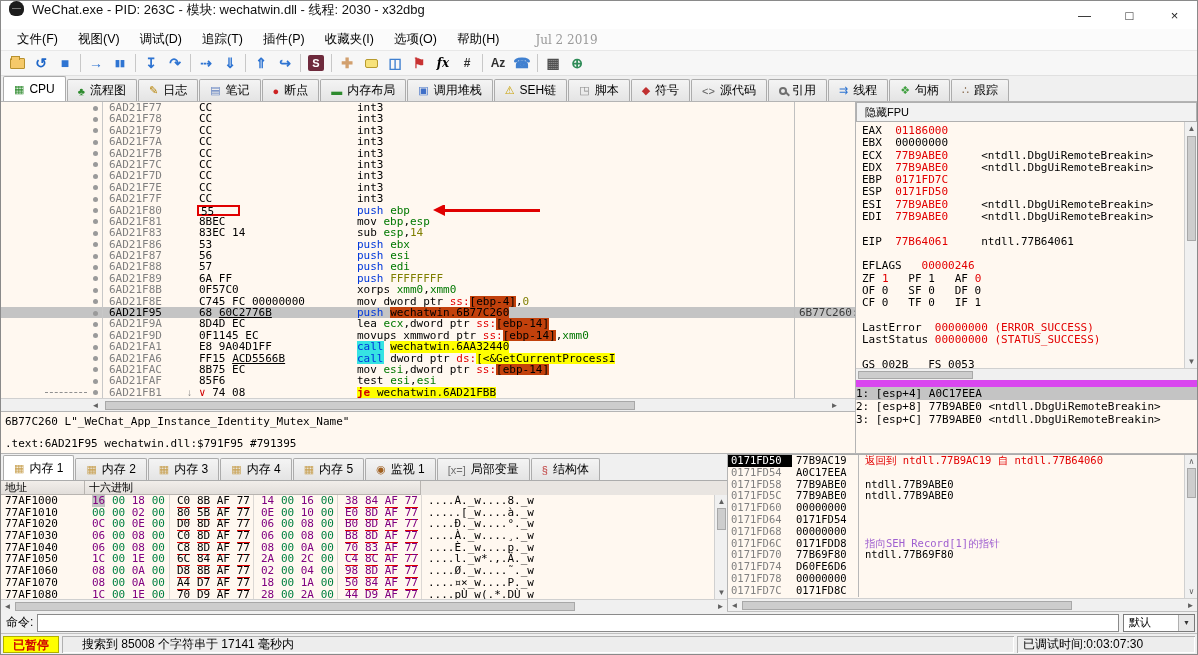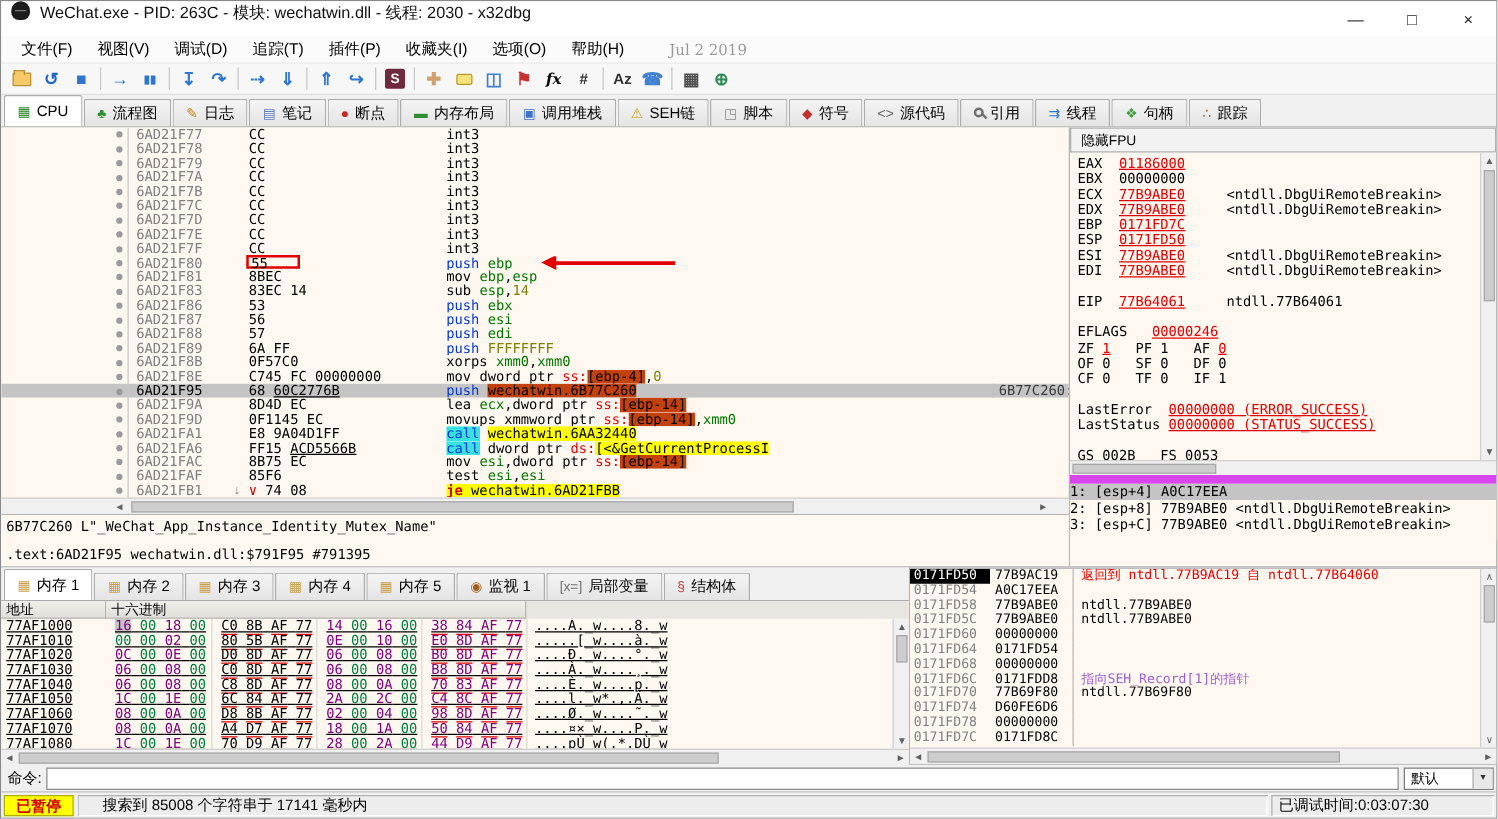--- a/index.html
+++ b/index.html
@@ -34,32 +34,32 @@
   .tabbar { height:25px; background:#F0F0F0; display:flex; align-items:flex-end; padding-left:2px; flex:none; }
   .tab { height:22px; display:flex; align-items:center; padding:0 10px; font-size:12px; border:1px solid #ACACAC; border-bottom:none; background:linear-gradient(#F4F4F4,#E4E4E4); margin-right:1px; border-radius:2px 2px 0 0; white-space:nowrap; }
   .tab.active { background:#FFFFFF; height:25px; font-weight:normal; }
   .tab .tic { margin-right:5px; font-size:11px; }
 
   
   .main { height:352px; display:flex; flex:none; border-top:1px solid #B4B4B4; }
   .disasm { width:855px; display:flex; flex-direction:column; background:#FFF8F0; border-right:1px solid #B4B4B4; }
 
   .disasm-body { height:297px; position:relative; overflow:hidden; }
-  .drow { display:flex; height:11.4px; line-height:11.4px; font-size:11px; font-family:"DejaVu Sans Mono", monospace; white-space:pre;align-items:flex-end; }
+  .drow { display:flex; height:11.4px; line-height:11.4px; font-size:11px; font-family:"DejaVu Sans Mono", monospace; white-space:pre; }
   .drow .cgut { width:88px; flex:none; position:relative; }
   .drow .cdot { width:14px; flex:none; text-align:center; border-right:1px solid #C8C8C8; position:relative; }
   .dot { display:inline-block; width:5px; height:5px; border-radius:50%; background:#9A9A9A; vertical-align:middle; }
   .drow .caddr { width:92px; flex:none; padding-left:6px; color:#808080; }
   .drow .cbytes { width:162px; flex:none; padding-left:4px; }
   .drow .cinstr { width:437px; flex:none; overflow:hidden; display:flex; align-items:center; white-space:pre; }
   .drow .ccomment { flex:1; overflow:hidden; border-left:1px solid #C0C0C0; padding-left:4px; color:#3A3A3A; }
   .drow.sel { background:#C4C4C4; }
   .drow.sel .caddr { color:#000; }
 
-  .k { color:#000; } .r { color:#E20000;text-decoration:underline; } .g { color:#007800; } .b { color:#0037DA; }
+  .k { color:#000; } .r { color:#E20000; } .g { color:#007800; } .b { color:#0037DA; }
   .o { color:#7F7F00; } .sr { color:#E20000; }
   .m { background:#c2410c; color:#000; } .y { background:#FFFF00; color:#000; }
   .j { background:#FFFF00; color:#D00000; font-weight:bold; }
   .cb { background:#36E3E3; color:#0037DA; }
   .u { text-decoration:underline; } .jr { color:#D00000; }
   .boxed { border:2px solid #E00000; padding:0 24px 0 2px; margin-left:-2px; display:inline-block; height:11px; line-height:10px; }
   .red-arrow { position:relative; width:96px; height:3px; background:#E00000; display:inline-block; margin-left:34px; }
   .red-arrow::before { content:""; position:absolute; left:-11px; top:-5px; border-right:12px solid #E00000; border-top:6px solid transparent; border-bottom:6px solid transparent; }
   .gdash { position:absolute; right:2px; top:5px; width:42px; border-top:1px dashed #909090; }
   .downmark { position:absolute; left:186px; top:285px; color:#808080; font-size:10px; }
@@ -93,21 +93,21 @@
 
   
   .bottom { height:158px; display:flex; flex:none; border-top:1px solid #B4B4B4; }
   .bleft { width:727px; display:flex; flex-direction:column; border-right:1px solid #B4B4B4; }
   .tabbar.small { height:26px; }
   .dump { height:132px; background:#FFF8F0; display:flex; flex-direction:column; border-top:1px solid #ACACAC; }
   .dump-head { height:14px; display:flex; font-size:11px; font-family:"DejaVu Sans Mono", monospace; background:#E9E5E1; flex:none; }
   .dump-head span { border-right:1px solid #B8B4B0; border-bottom:1px solid #B8B4B0; padding-left:4px; line-height:13px; background:linear-gradient(#F2EEEA,#E2DEDA); }
   .dump-rowwrap { flex:1; display:flex; overflow:hidden; }
   .dump-rows { flex:1; overflow:hidden; }
-  .mrow { display:flex; height:11.7px; line-height:11.7px; font-size:11px; font-family:"DejaVu Sans Mono", monospace; white-space:pre;text-decoration:underline; }
+  .mrow { display:flex; height:11.7px; line-height:11.7px; font-size:11px; font-family:"DejaVu Sans Mono", monospace; white-space:pre; }
   .mrow .ma { width:84px; flex:none; padding-left:4px; }
   .mrow .mg { width:84px; flex:none; padding-left:7px; }
   .mrow .mg + .mg { border-left:1px solid #DCD8D4; }
   .mrow .masc { width:110px; flex:none; border-left:1px solid #DCD8D4; padding-left:6px; }
   .z { color:#008040; } .nz { color:#800080; }
   .p1 { color:#000; border-bottom:1px solid #E00000; } .p3 { color:#800080; border-bottom:1px solid #E00000; }
   .selb { background:#C4C4C4; }
 
   .stack { flex:1; background:#FFF8F0; display:flex; flex-direction:column; border-top:1px solid #ACACAC; }
   .stack-bodywrap { flex:1; display:flex; overflow:hidden; }

